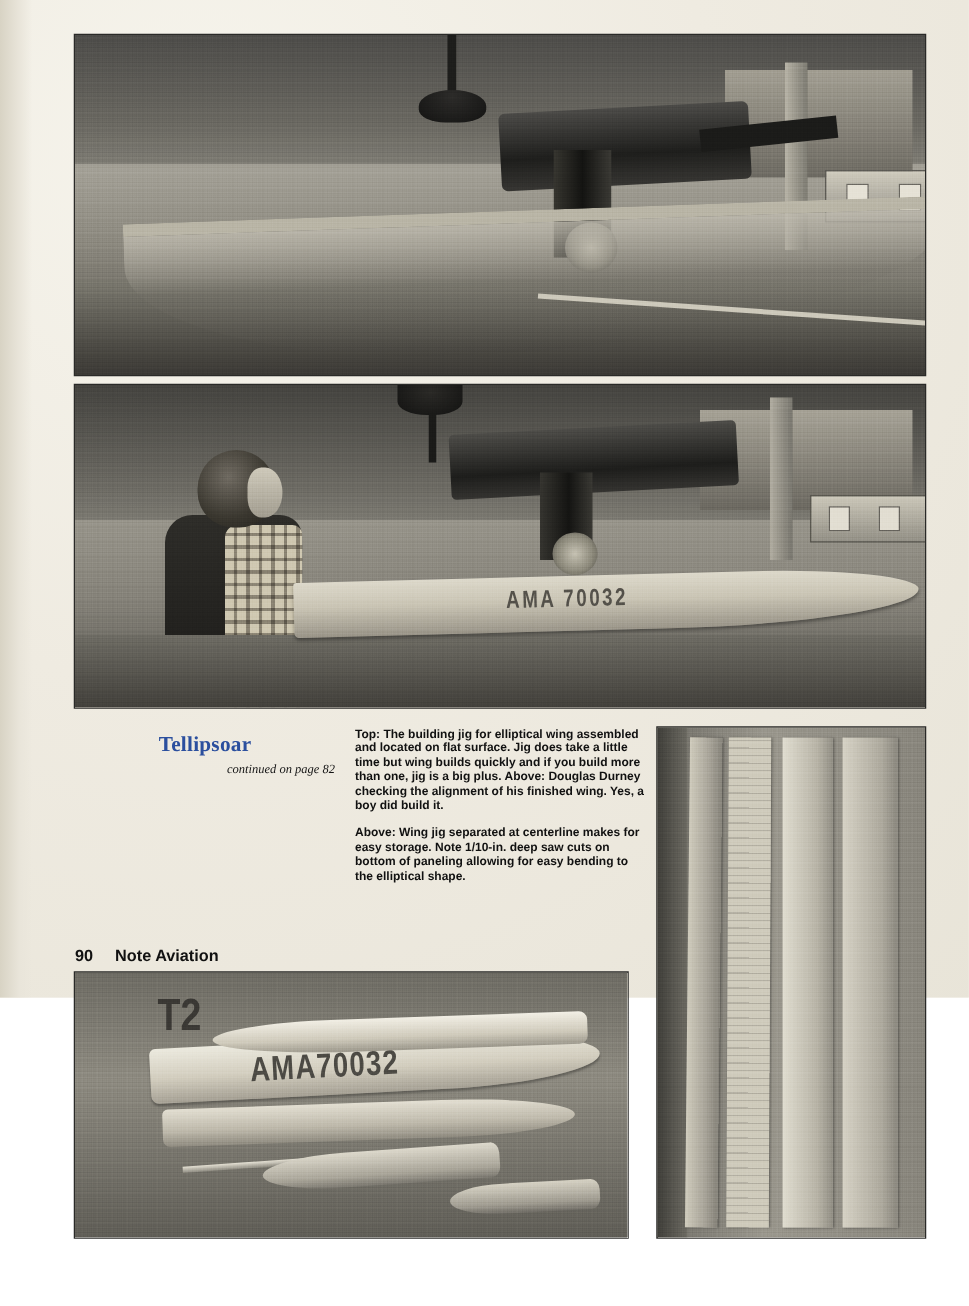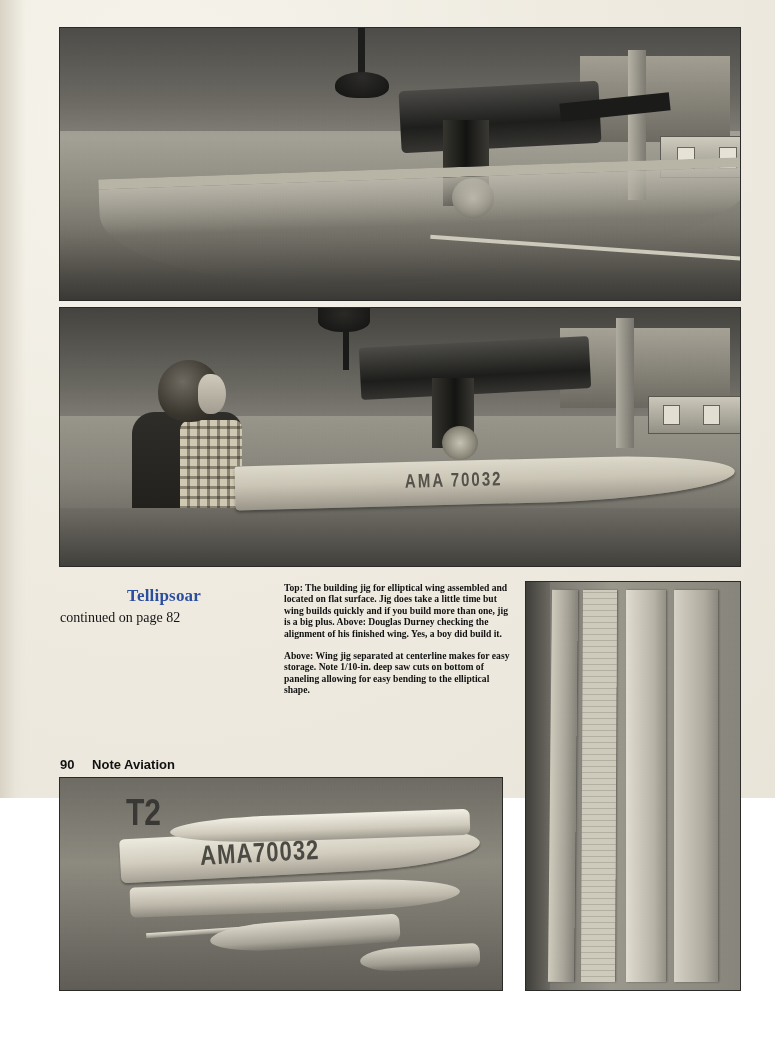--- a/index.html
+++ b/index.html
@@ -322,35 +322,36 @@
   .article p {
     margin: 0;
     font-size: 12.6px;
     line-height: 14.2px;
     text-align: justify;
     text-indent: 0;
   }
   .article p + p { text-indent: 12px; }
   .article .contd {
     display: block;
-    text-align: left;
-    font-size: 14px;
+    text-align: right;
+    font-style: italic;
+    font-size: 10px;
     margin-top: 1px;
   }
 
   .captions {
     position: absolute;
     left: 284px; top: 582px; width: 232px;
     font-family: "Liberation Sans", sans-serif;
     font-size: 9.6px;
     line-height: 11.4px;
     color: #111;
     font-weight: 700;
   }
-  .captions p { margin: 0 0 11px 0; font-family: Liberation Serif, serif; }
+  .captions p { margin: 0 0 11px 0; }
   .captions .lead { font-weight: 700; }
 
   .footer {
     position: absolute;
     left: 60px; bottom: 26px;
     font-family: "Liberation Sans", sans-serif;
     font-size: 13px;
     font-weight: 700;
     color: #111;
   }

